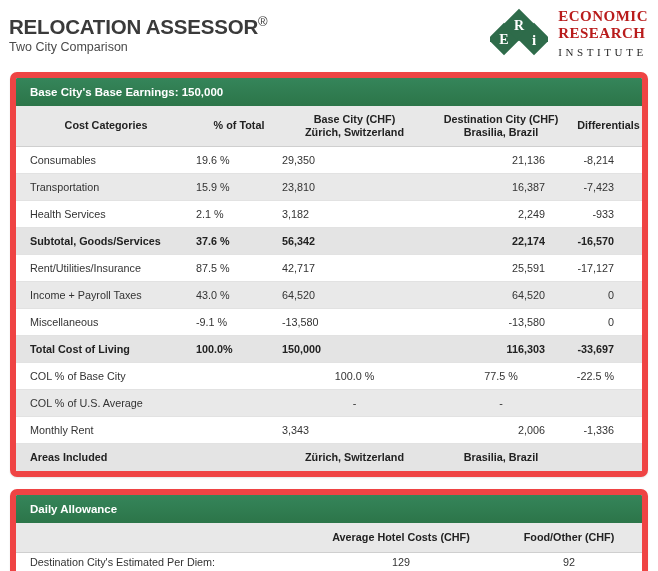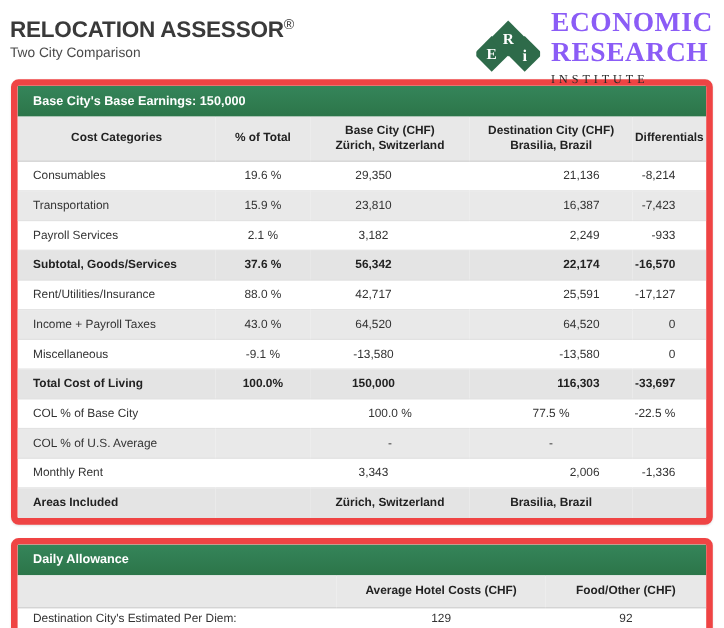--- a/index.html
+++ b/index.html
@@ -48,23 +48,23 @@
     right: 10px;
     top: 7px;
     display: flex;
     align-items: center;
     gap: 10px;
   }
   .logo-mark { width: 58px; height: 52px; flex: none; }
   .logo-text { line-height: 1; }
   .logo-l1, .logo-l2 {
     font-family: "Liberation Serif", serif;
-    font-size: 25px;
+    font-size: 15px;
     font-weight: bold;
-    color: #8b5cf6;
+    color: #b91c1c;
     letter-spacing: 0.5px;
     line-height: 1.08;
   }
   .logo-l3 {
     font-family: "Liberation Serif", serif;
     font-size: 11px;
     font-weight: normal;
     color: #2b2b2b;
     letter-spacing: 3.6px;
     margin-top: 6px;
@@ -110,22 +110,22 @@
     height: 27px;
     border-bottom: 1px solid #e2e2e2;
     color: #333333;
     vertical-align: middle;
   }
   .row.alt td { background: #e9e9e9; }
   .row.bold td { background: #e4e4e4; font-weight: bold; color: #222222; }
   .row.last td { border-bottom: none; }
 
   td.c-label { padding-left: 14px; text-align: left; }
-  td.c-pct   { text-align: center; }
-  td.c-base  { text-align: center; padding-right: 30px; }
+  td.c-pct   { }
+  td.c-base  { text-align: left; padding-right: 30px; }
   td.c-dest  { text-align: right; padding-right: 30px; }
   td.c-diff  { text-align: right; padding-right: 28px; }
 
   td.c-base-ctr { text-align: center; }
   td.c-dest-ctr { text-align: center; }
 
   
   .da .colhead td { padding: 8px 0 9px 0; }
   td.d-label { padding-left: 14px; text-align: left; }
   td.d-v1 { text-align: center; }
@@ -198,36 +198,36 @@
             <td class="c-diff">-8,214</td>
           </tr>
           <tr class="row alt">
             <td class="c-label">Transportation</td>
             <td class="c-pct">15.9 %</td>
             <td class="c-base">23,810</td>
             <td class="c-dest">16,387</td>
             <td class="c-diff">-7,423</td>
           </tr>
           <tr class="row">
-            <td class="c-label">Payroll Services</td>
+            <td class="c-label">Health Services</td>
             <td class="c-pct">2.1 %</td>
             <td class="c-base">3,182</td>
             <td class="c-dest">2,249</td>
             <td class="c-diff">-933</td>
           </tr>
           <tr class="row alt bold">
             <td class="c-label">Subtotal, Goods/Services</td>
             <td class="c-pct">37.6 %</td>
             <td class="c-base">56,342</td>
             <td class="c-dest">22,174</td>
             <td class="c-diff">-16,570</td>
           </tr>
           <tr class="row">
             <td class="c-label">Rent/Utilities/Insurance</td>
-            <td class="c-pct">88.0 %</td>
+            <td class="c-pct">87.5 %</td>
             <td class="c-base">42,717</td>
             <td class="c-dest">25,591</td>
             <td class="c-diff">-17,127</td>
           </tr>
           <tr class="row alt">
             <td class="c-label">Income + Payroll Taxes</td>
             <td class="c-pct">43.0 %</td>
             <td class="c-base">64,520</td>
             <td class="c-dest">64,520</td>
             <td class="c-diff">0</td>

